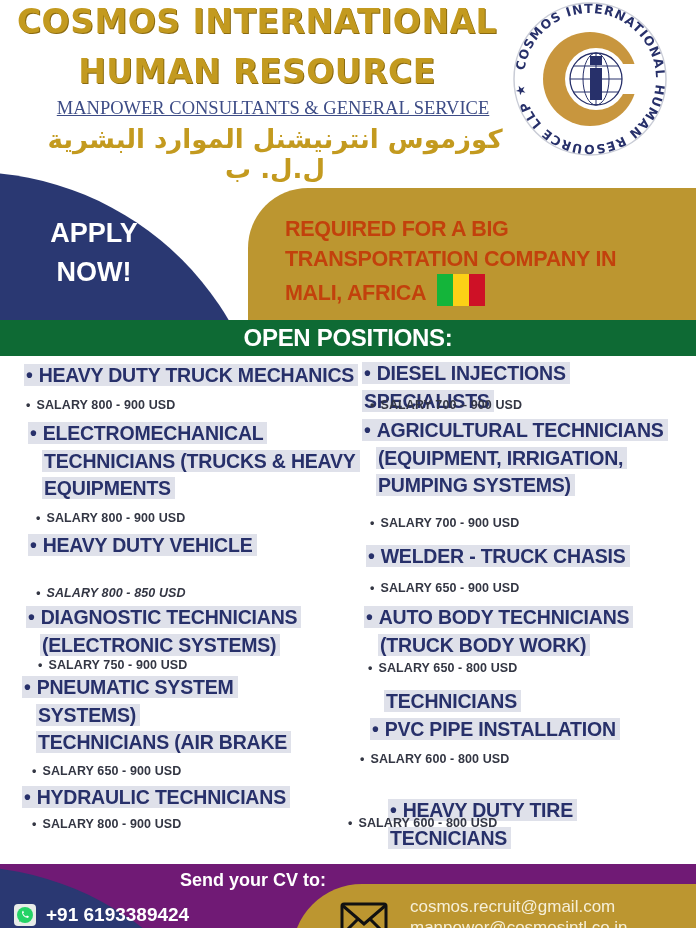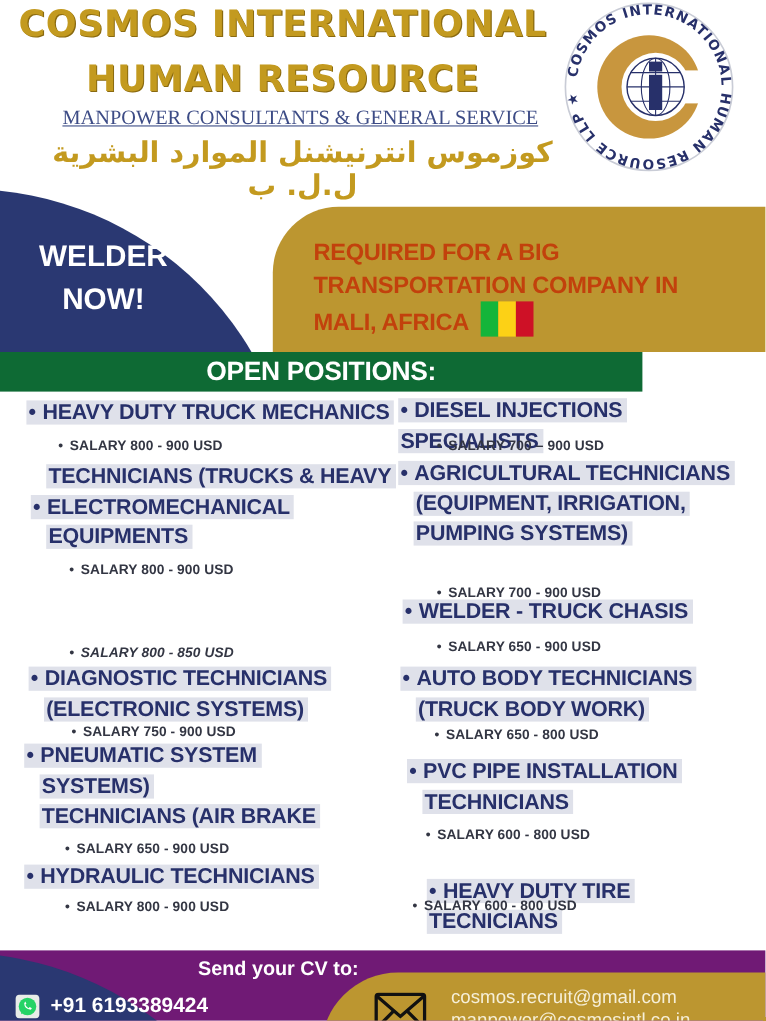--- a/index.html
+++ b/index.html
@@ -49,36 +49,36 @@
   .required {
     position: absolute; left: 285px; top: 44px; width: 400px;
     color: #c2410c; font-weight: bold; font-size: 21.5px; line-height: 30px;
     font-family: "Liberation Sans", sans-serif; letter-spacing: -0.3px;
   }
   .mali-flag { display: inline-block; vertical-align: -6px; margin-left: 6px; width: 48px; height: 32px; }
   .mali-flag span { display: inline-block; width: 16px; height: 32px; float: left; }
 
   
   .open-bar {
-    position: absolute; left: 0; top: 320px; width: 584px; height: 36px;
+    position: absolute; left: 0; top: 320px; width: 696px; height: 36px;
     background: #0e6a34; color: #ffffff; text-align: center;
     font-family: "Liberation Sans", sans-serif; font-weight: bold; font-size: 24px; line-height: 36px;
     letter-spacing: -0.3px;
   }
 
   
   .pos {
     position: absolute; color: #27306a; font-family: "Liberation Sans", sans-serif;
     font-weight: bold; font-size: 19.5px; line-height: 27.5px; letter-spacing: -0.2px;
   }
   .pos .hl { background: #dfe1ea; padding: 0 4px 0 2px; box-decoration-break: clone; -webkit-box-decoration-break: clone; }
   .pos .bullet { margin-right: 6px; }
   .sal {
     position: absolute; color: #333643; font-family: "Liberation Sans", sans-serif;
-    font-weight: bold; font-size: 12.5px; letter-spacing: 0.1px; margin-left: 27px;
+    font-weight: bold; font-size: 12.5px; letter-spacing: 0.1px;
   }
   .sal .bullet { margin-right: 6px; }
 
   
   .footer { position: absolute; left: 0; top: 864px; width: 696px; height: 64px; overflow: hidden; background: #701a75; }
   .footer-navy {
     position: absolute; left: -300px; top: 2px; width: 560px; height: 300px;
     background: #2a3872; border-radius: 0 300px 0 0;
   }
   .footer-gold {
@@ -130,21 +130,21 @@
   <line x1="90" y1="53" x2="90" y2="105" stroke="#27306a" stroke-width="1"></line>
 
   <rect x="84" y="56" width="12" height="9" fill="#27306a"></rect>
   <rect x="84" y="68" width="12" height="32" fill="#27306a"></rect>
 </svg>
 
 <div class="banner">
   <div class="banner-navy"></div>
   <div class="banner-gold"></div>
   <div class="apply">
-    <div>WELDER</div>
+    <div>APPLY</div>
     <div>NOW!</div>
   </div>
   <div class="required">
     <div>REQUIRED FOR A BIG</div>
     <div>TRANSPORTATION COMPANY IN</div>
     <div>
       <span>MALI, AFRICA</span>
       <span class="mali-flag">
         <span style="background:#14b53a"></span><span style="background:#fcd116"></span><span style="background:#ce1126"></span>
       </span>
@@ -155,29 +155,30 @@
 <div class="open-bar">OPEN POSITIONS:</div>
 
 <div class="pos" style="left:24px; top:362px;">
   <span class="hl"><span class="bullet">•</span><span>HEAVY DUTY TRUCK MECHANICS</span></span>
 </div>
 <div class="sal" style="left:26px; top:398px;">
   <span class="bullet">•</span><span>SALARY 800 - 900 USD</span>
 </div>
 
 <div class="pos" style="left:28px; top:420px;">
+  <div><span class="hl"><span class="bullet">•</span><span>ELECTROMECHANICAL</span></span></div>
   <div style="padding-left:14px;"><span class="hl">TECHNICIANS (TRUCKS &amp; HEAVY</span></div>
-  <div><span class="hl"><span class="bullet">•</span><span>ELECTROMECHANICAL</span></span></div>
   <div style="padding-left:14px;"><span class="hl">EQUIPMENTS</span></div>
 </div>
 <div class="sal" style="left:36px; top:511px;">
   <span class="bullet">•</span><span>SALARY 800 - 900 USD</span>
 </div>
 
 <div class="pos" style="left:28px; top:532px;">
+  <div><span class="hl"><span class="bullet">•</span><span>HEAVY DUTY VEHICLE</span></span></div>
 </div>
 <div class="sal" style="left:36px; top:586px;font-style:italic;">
   <span class="bullet">•</span><span>SALARY 800 - 850 USD</span>
 </div>
 
 <div class="pos" style="left:26px; top:604px;">
   <div><span class="hl"><span class="bullet">•</span><span>DIAGNOSTIC TECHNICIANS</span></span></div>
   <div style="padding-left:14px;"><span class="hl">(ELECTRONIC SYSTEMS)</span></div>
 </div>
 <div class="sal" style="left:38px; top:658px;">
@@ -205,42 +206,42 @@
 </div>
 <div class="sal" style="left:370px; top:398px;">
   <span class="bullet">•</span><span>SALARY 700 – 900 USD</span>
 </div>
 
 <div class="pos" style="left:362px; top:417px;">
   <div><span class="hl"><span class="bullet">•</span><span>AGRICULTURAL TECHNICIANS</span></span></div>
   <div style="padding-left:14px;"><span class="hl">(EQUIPMENT, IRRIGATION,</span></div>
   <div style="padding-left:14px;"><span class="hl">PUMPING SYSTEMS)</span></div>
 </div>
-<div class="sal" style="left:370px; top:532px;">
+<div class="sal" style="left:370px; top:516px;">
   <span class="bullet">•</span><span>SALARY 700 - 900 USD</span>
 </div>
 
 <div class="pos" style="left:366px; top:543px;">
   <span class="hl"><span class="bullet">•</span><span>WELDER - TRUCK CHASIS</span></span>
 </div>
 <div class="sal" style="left:370px; top:581px;">
   <span class="bullet">•</span><span>SALARY 650 - 900 USD</span>
 </div>
 
 <div class="pos" style="left:364px; top:604px;">
   <div><span class="hl"><span class="bullet">•</span><span>AUTO BODY TECHNICIANS</span></span></div>
   <div style="padding-left:14px;"><span class="hl">(TRUCK BODY WORK)</span></div>
 </div>
 <div class="sal" style="left:368px; top:661px;">
   <span class="bullet">•</span><span>SALARY 650 - 800 USD</span>
 </div>
 
 <div class="pos" style="left:370px; top:688px;">
+  <div style="padding-left:14px;"><span class="hl">TECHNICIANS</span></div>
   <div><span class="hl"><span class="bullet">•</span><span>PVC PIPE INSTALLATION</span></span></div>
-  <div style="padding-left:14px;"><span class="hl">TECHNICIANS</span></div>
 </div>
 <div class="sal" style="left:360px; top:752px;">
   <span class="bullet">•</span><span>SALARY 600 - 800 USD</span>
 </div>
 
 <div class="pos" style="left:348px; top:797px;margin-left:40px;">
   <span class="hl"><span class="bullet">•</span><span>HEAVY DUTY TIRE TECNICIANS</span></span>
 </div>
 <div class="sal" style="left:348px; top:816px;">
   <span class="bullet">•</span><span>SALARY 600 - 800 USD</span>

